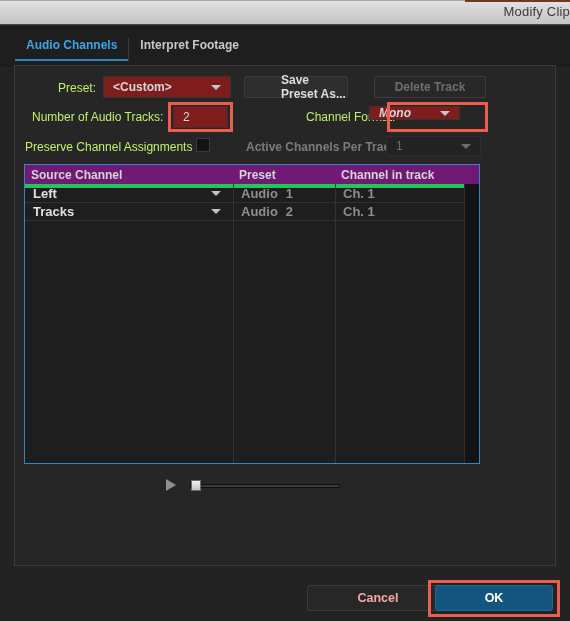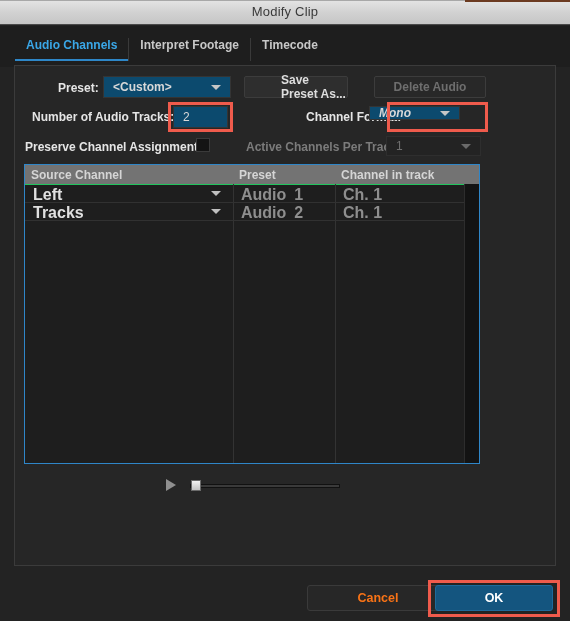--- a/index.html
+++ b/index.html
@@ -23,21 +23,21 @@
     width: 570px;
     height: 25px;
     background: linear-gradient(to bottom, #e4e4e4 0%, #d2d2d2 50%, #c6c6c6 100%);
     border-bottom: 1px solid #4a4a4a;
     box-sizing: border-box;
   }
   .titlebar-title {
     position: absolute;
     left: 0; right: 0;
     top: 4px;
-    text-align: center;
+    text-align: right;
     font-size: 13px;
     color: #3a3a3a;
     letter-spacing: 0.2px;
   }
   .titlebar-topedge {
     position: absolute;
     left: 0; top: 0; width: 570px; height: 1px;
     background: #a8a8a8;
   }
   .orange-sliver {
@@ -82,30 +82,30 @@
     width: 542px; height: 501px;
     border: 1px solid #3b3b3b;
     border-top: 1px solid #3b3b3b;
     box-sizing: border-box;
     background: #262626;
   }
 
   .row-label {
     position: absolute;
     font-size: 12px;
-    font-weight: bold;
-    color: #e5e5e5;
+    font-weight: normal;
+    color: #bef264;
     white-space: nowrap;
   }
   .row-label.dim { color: #7b7b7b; font-weight: bold; }
 
   
   .ctl {
     position: absolute;
-    background: #0c4a6e;
+    background: #7f1d1d;
     border: 1px solid #343434;
     box-sizing: border-box;
     font-size: 12px;
     color: #d8d8d8;
     display: flex;
     align-items: center;
     cursor: default;
   }
   .ctl .txt { padding-left: 9px; font-weight: bold; }
   .ctl .txt.plain { font-weight: normal; }
@@ -151,22 +151,22 @@
     left: 24px; top: 164px;
     width: 456px; height: 300px;
     border: 1px solid #2f86c8;
     background: #1e1e1e;
     box-sizing: border-box;
   }
   .thead {
     position: absolute;
     left: 0; top: 0; right: 0;
     height: 19px;
-    background: #737373;
-    border-bottom: 1px solid #22c55e;
+    background: #701a75;
+    border-bottom: 4px solid #22c55e;
     text-align: center;
   }
   .th {
     position: absolute;
     top: 3px;
     font-size: 12px;
     font-weight: bold;
     color: #d5d5d5;
     white-space: nowrap;
   }
@@ -185,21 +185,21 @@
     position: absolute;
     left: 0; right: 0;
     height: 18px;
     border-bottom: 1px solid #313131;
   }
   .trow.r0 { top: 19px; }
   .trow.r1 { top: 37px; }
   .cell {
     position: absolute;
     top: 2px;
-    font-size: 16px;
+    font-size: 13px;
     white-space: nowrap;
   }
   .cell.c0 { left: 8px; color: #e0e0e0; font-weight: bold; }
   .cell.c1 { left: 216px; color: #8e8e8e; font-weight: bold; }
   .cell.c1 .num { margin-left: 8px; }
   .cell.c2 { left: 318px; color: #8e8e8e; font-weight: bold; }
   .row-caret {
     position: absolute;
     right: 258px; top: 7px;
     width: 0; height: 0;
@@ -255,21 +255,21 @@
     font-weight: bold;
     display: flex;
     align-items: center;
     justify-content: center;
     cursor: default;
   }
   .btn-cancel {
     left: 307px; top: 585px; width: 142px;
     background: #272727;
     border: 1px solid #3a3a3a;
-    color: #f97316;
+    color: #fca5a5;
   }
   .btn-ok {
     left: 435px; top: 585px; width: 118px;
     background: #14557f;
     border: 1px solid #1d6a9c;
     color: #ffffff;
   }
 
   
   .hl {
@@ -288,33 +288,32 @@
 <div class="titlebar">
   <div class="titlebar-topedge"></div>
   <div class="titlebar-title">Modify Clip</div>
   <div class="orange-sliver"></div>
 </div>
 
 <div class="tabbar">
   <div class="tabs">
     <div class="tab active">Audio Channels</div>
     <div class="tab">Interpret Footage</div>
-    <div class="tab">Timecode</div>
   </div>
 </div>
 
 <div class="panel"></div>
 
 <div class="row-label" style="left:58px; top:81px;">Preset:</div>
 <div class="ctl" style="left:103px; top:76px; width:128px; height:22px;">
   <span class="txt">&lt;Custom&gt;</span>
   <span class="caret"></span>
 </div>
 <div class="btn" style="left:244px; top:76px; width:104px; height:22px;padding-left:36px;">Save Preset As...</div>
-<div class="btn disabled" style="left:374px; top:76px; width:112px; height:22px;">Delete Audio</div>
+<div class="btn disabled" style="left:374px; top:76px; width:112px; height:22px;">Delete Track</div>
 
 <div class="row-label" style="left:32px; top:110px;">Number of Audio Tracks:</div>
 <div class="ctl" style="left:173px; top:106px; width:55px; height:22px;">
   <span class="txt plain">2</span>
 </div>
 
 <div class="row-label" style="left:306px; top:110px;">Channel Format:</div>
 <div class="ctl" style="left:369px; top:106px; width:91px; height:14px;font-style:italic;">
   <span class="txt">Mono</span>
   <span class="caret"></span>

